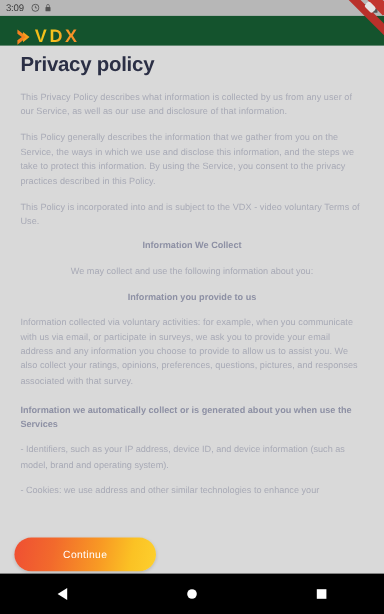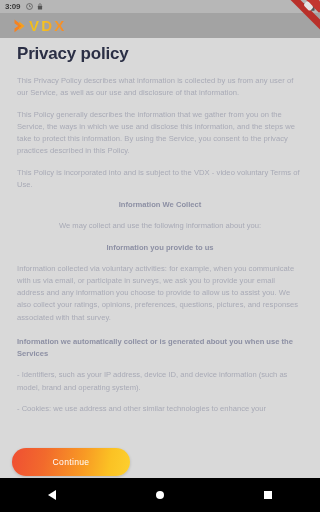--- a/index.html
+++ b/index.html
@@ -18,21 +18,20 @@
 
   
   .status-bar {
     height: 13px;
     background: #b7b7b7;
     display: flex;
     align-items: center;
     padding: 0 5px;
     position: relative;
     z-index: 5;
-    font-weight: bold;
   }
   .status-clock {
     font-size: 8px;
     color: #3a3a3a;
     letter-spacing: -0.2px;
     line-height: 1;
   }
   .status-icons-left {
     display: flex;
     align-items: center;
@@ -84,23 +83,23 @@
     width: 9px;
     height: 6px;
     background: #e4e4e4;
     border-radius: 2px;
     transform: rotate(45deg);
   }
 
   
   .app-bar {
     height: 25px;
-    background: #a3a3a3;
-    display: flex;
-    align-items: center;
+    background: #14532d;
+    display: flex;
+    align-items: flex-end;
     padding: 0 18px 0 14px;
     position: relative;
     z-index: 4;
   }
   .logo {
     display: flex;
     align-items: center;
     gap: 4px;
   }
   .logo-mark { display: block; }

